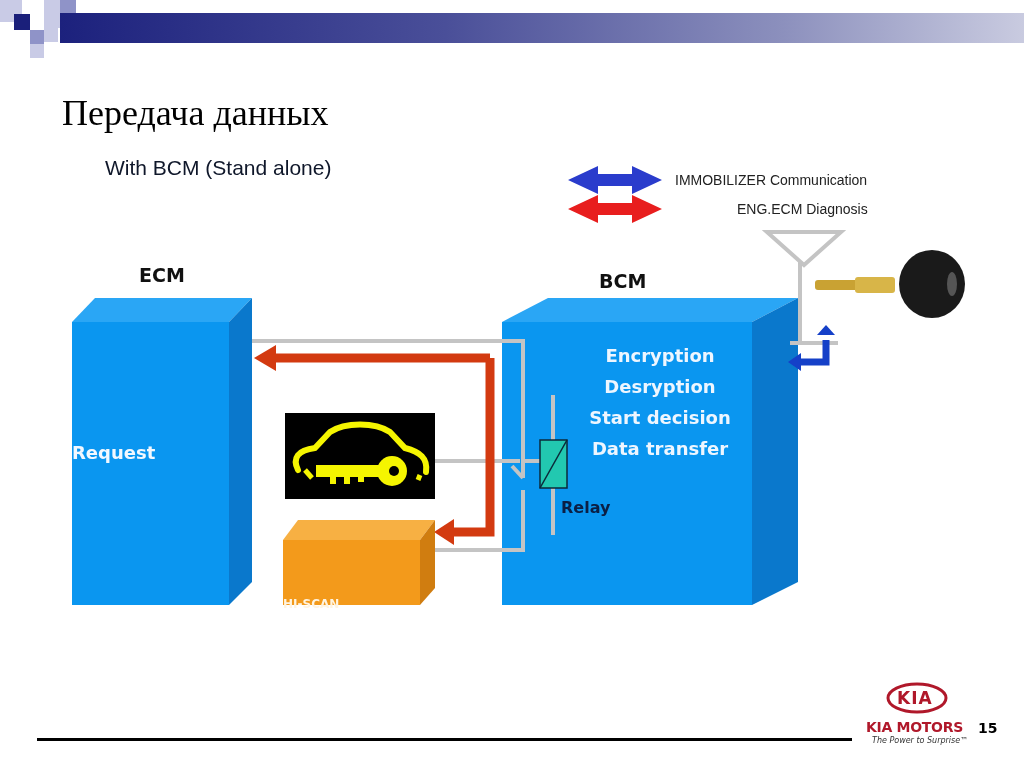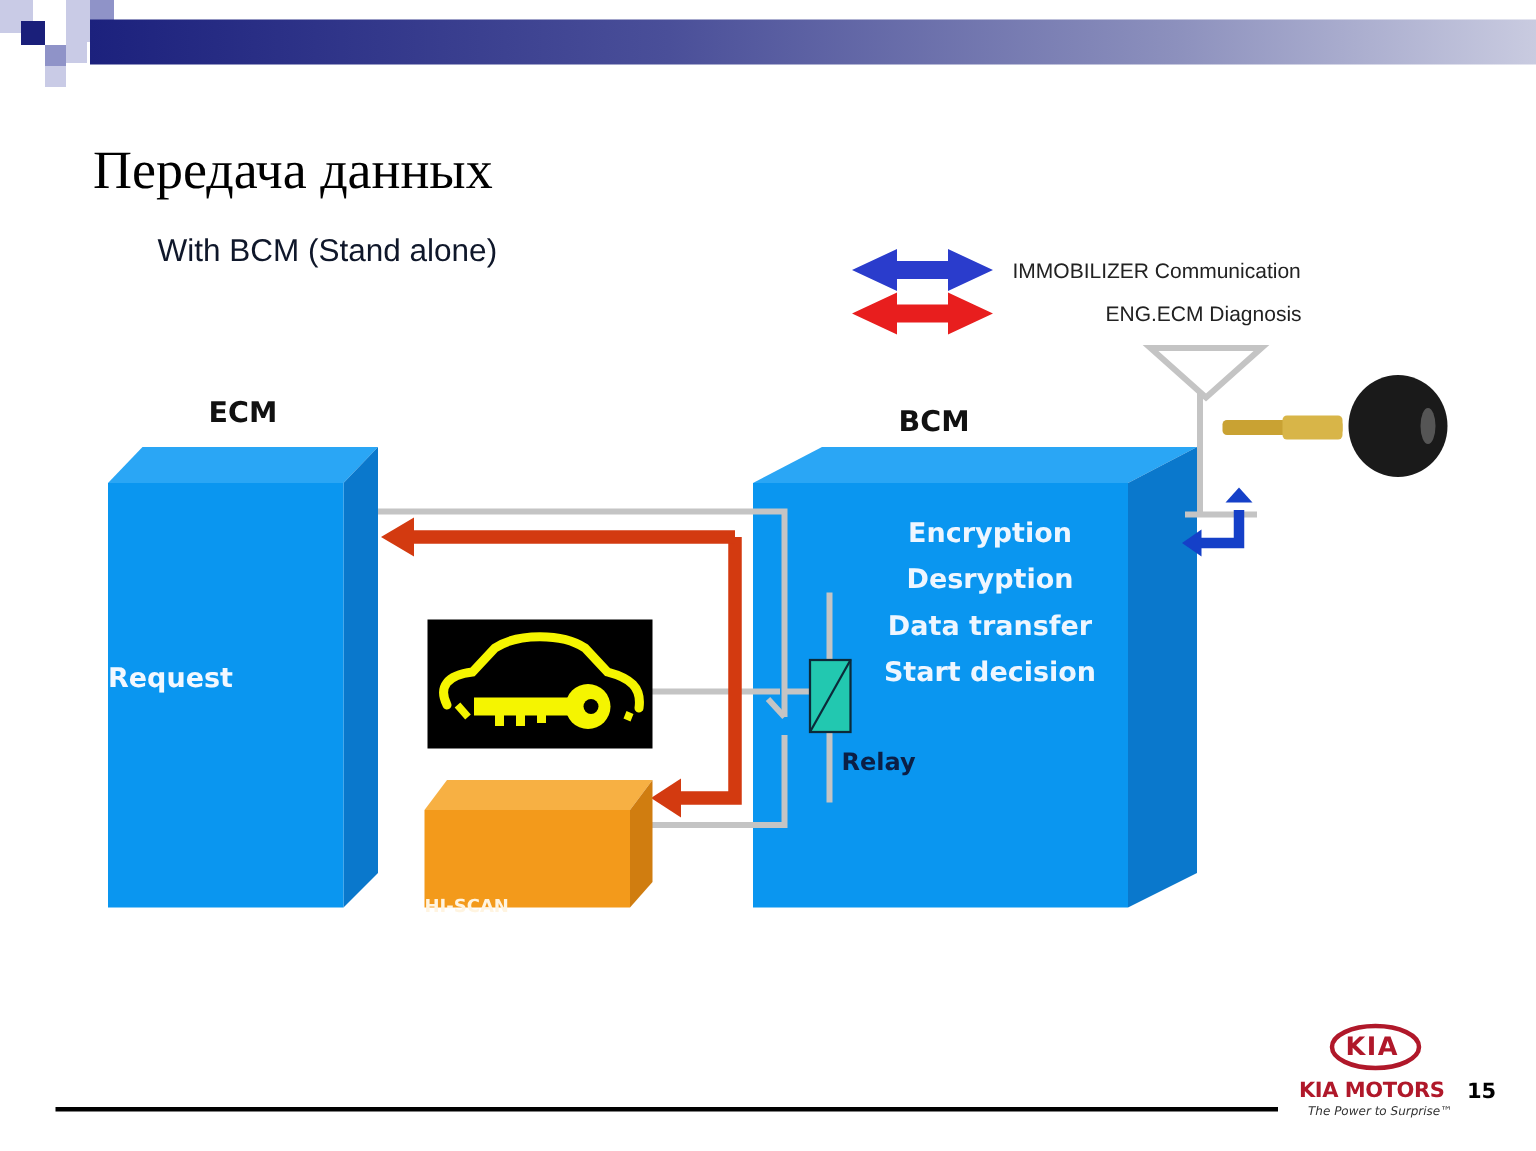--- a/index.html
+++ b/index.html
@@ -122,22 +122,22 @@
 <div class="legend-text" style="left:701px;top:201px;margin-left:36px;">ENG.ECM Diagnosis</div>
 
 <div class="block-label" style="left:139px;top:264px;">ECM</div>
 <div class="block-label" style="left:599px;top:270px;">BCM</div>
 
 <div class="white-bold" style="left:72px;top:442px;width:157px;font-size:18px;">Request</div>
 
 <div class="fn-list">
   <div>Encryption</div>
   <div>Desryption</div>
+  <div>Start decision</div>
   <div>Data transfer</div>
-  <div>Start decision</div>
 </div>
 <div class="relay-label">Relay</div>
 
 <div class="white-bold" style="left:283px;top:597px;width:144px;font-size:12px;color:#fff4e0;">HI-SCAN</div>
 
 <div class="footer-line"></div>
 <div class="abs" style="left:897px;top:688px;font-weight:bold;font-size:17px;color:#b0182a;letter-spacing:1px;">KIA</div>
 <div class="kia-motors">KIA MOTORS</div>
 <div class="kia-tag">The Power to Surprise™</div>
 <div class="page-num">15</div>

